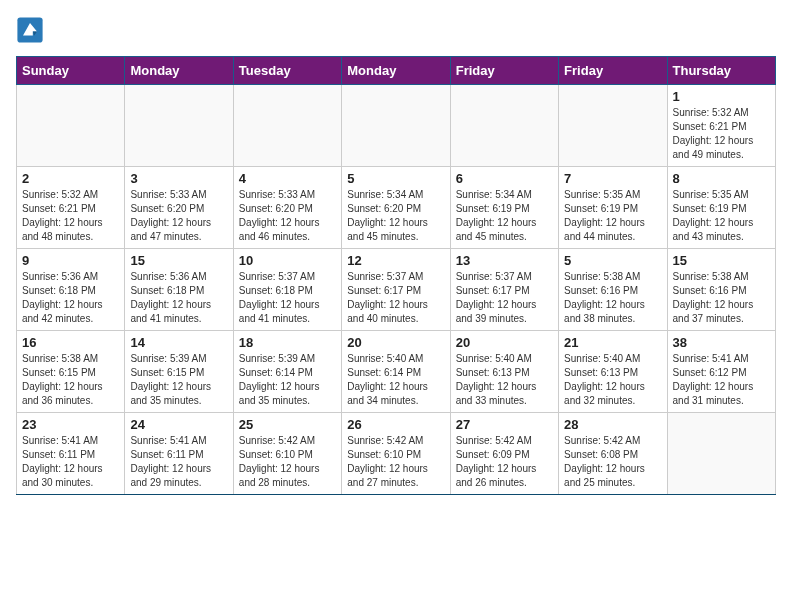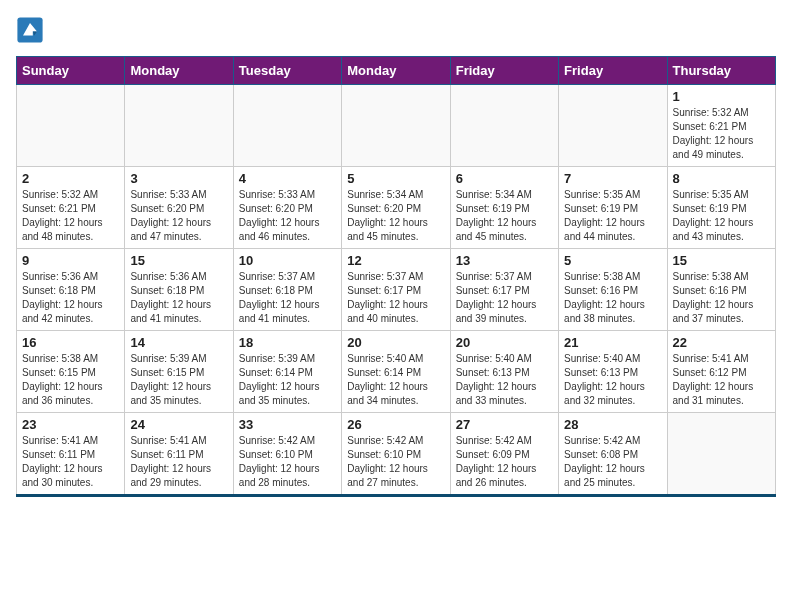--- a/index.html
+++ b/index.html
@@ -76,21 +76,21 @@
     }
     .day-info {
       font-size: 10px;
       color: #333;
       line-height: 1.4;
     }
     .empty-cell {
       background: #f9f9f9;
     }
     tr:last-child td {
-      border-bottom: 3px solid #0c4a6e;
+      border-bottom: 1px solid #0c4a6e;
     }
   </style>
 </head>
 <body>
 
 <div class="header-area">
   <div class="logo">
     <svg class="logo-icon" viewBox="0 0 40 40">
       <rect x="2" y="2" width="36" height="36" rx="4" fill="#2a7ab8"></rect>
       <polygon points="10,28 20,10 30,22 24,22 24,28" fill="white"></polygon>
@@ -253,41 +253,41 @@
 Sunset: 6:13 PM
 Daylight: 12 hours and 33 minutes.</div>
         </td>
         <td>
           <div class="day-number">21</div>
           <div class="day-info" style="white-space: pre-line;">Sunrise: 5:40 AM
 Sunset: 6:13 PM
 Daylight: 12 hours and 32 minutes.</div>
         </td>
         <td>
-          <div class="day-number">22</div>
+          <div class="day-number">38</div>
           <div class="day-info" style="white-space: pre-line;">Sunrise: 5:41 AM
 Sunset: 6:12 PM
 Daylight: 12 hours and 31 minutes.</div>
         </td>
       </tr>
       <tr>
         <td>
           <div class="day-number">23</div>
           <div class="day-info" style="white-space: pre-line;">Sunrise: 5:41 AM
 Sunset: 6:11 PM
 Daylight: 12 hours and 30 minutes.</div>
         </td>
         <td>
           <div class="day-number">24</div>
           <div class="day-info" style="white-space: pre-line;">Sunrise: 5:41 AM
 Sunset: 6:11 PM
 Daylight: 12 hours and 29 minutes.</div>
         </td>
         <td>
-          <div class="day-number">33</div>
+          <div class="day-number">25</div>
           <div class="day-info" style="white-space: pre-line;">Sunrise: 5:42 AM
 Sunset: 6:10 PM
 Daylight: 12 hours and 28 minutes.</div>
         </td>
         <td>
           <div class="day-number">26</div>
           <div class="day-info" style="white-space: pre-line;">Sunrise: 5:42 AM
 Sunset: 6:10 PM
 Daylight: 12 hours and 27 minutes.</div>
         </td>

